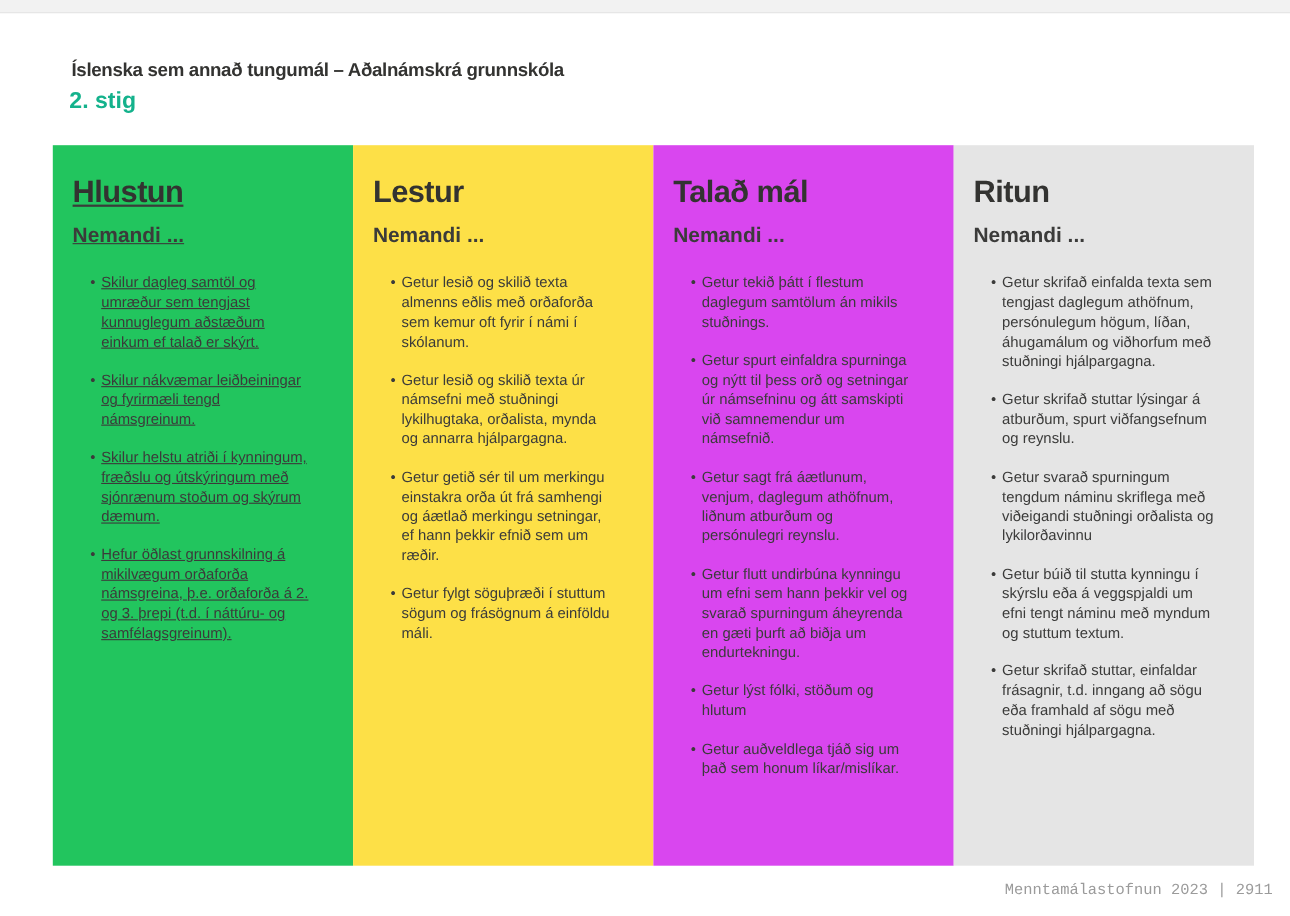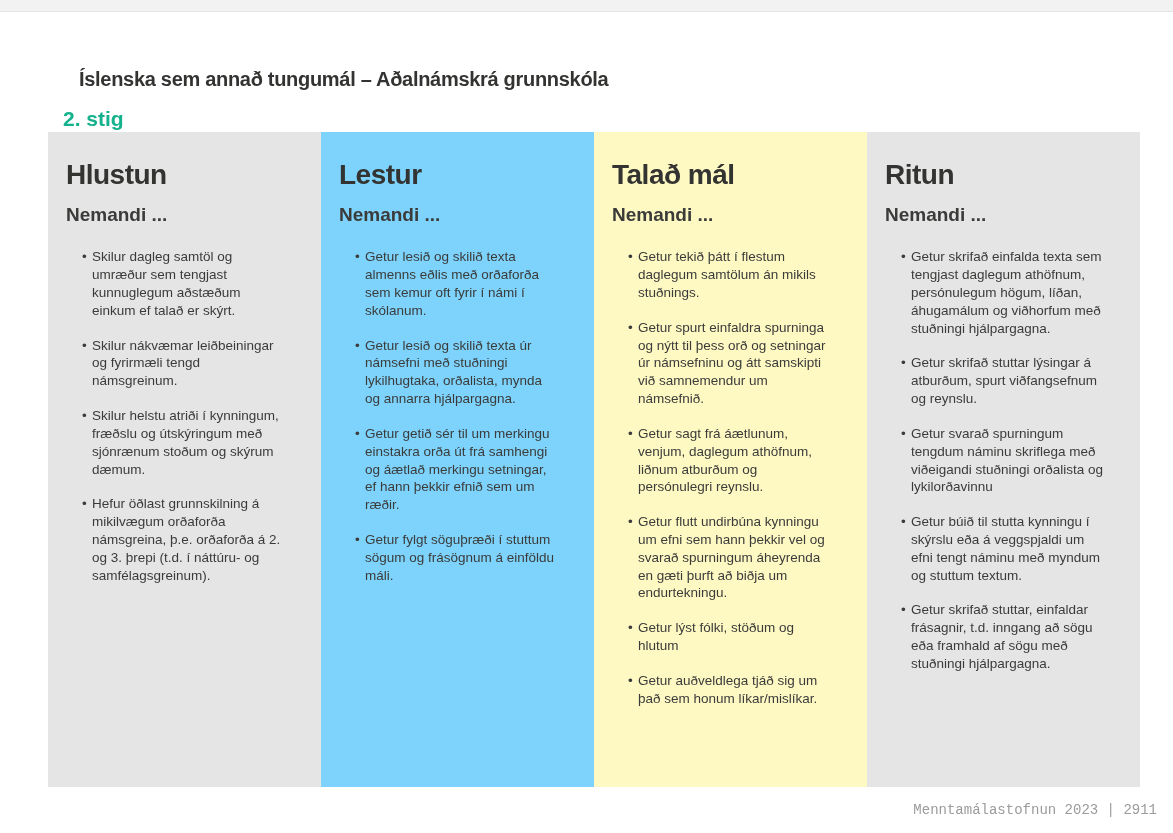--- a/index.html
+++ b/index.html
@@ -15,21 +15,21 @@
     width:1173px;height:833px;overflow:hidden;background:#ffffff;
     font-family:"Liberation Sans", sans-serif;color:var(--text);
   }
   .page{position:relative;width:1173px;height:833px;background:#fff;}
   .top-strip{
     position:absolute;top:0;left:0;width:100%;height:12px;
     background:var(--strip);border-bottom:1px solid #e5e5e5;
   }
   header{position:absolute;left:63px;top:52px;}
   h1.page-title{
-    margin:16px;font-size:20px;font-weight:700;color:var(--heading);
+    margin:2px;font-size:17px;font-weight:700;color:var(--heading);
     letter-spacing:-0.3px;line-height:1.15;
   }
   h2.page-subtitle{
     margin:6px 0 0 0;font-size:21px;font-weight:700;color:var(--accent);
     line-height:1.1;
   }
   .columns{
     position:absolute;left:48px;top:132px;width:1092px;height:655px;
     display:flex;flex-direction:row;
   }
@@ -63,43 +63,43 @@
 
 <div class="page">
   <div class="top-strip"></div>
 
   <header>
     <h1 class="page-title">Íslenska sem annað tungumál – Aðalnámskrá grunnskóla</h1>
     <h2 class="page-subtitle">2. stig</h2>
   </header>
 
   <main class="columns" id="columns">
-  <section class="col" style="background: #e5e5e5;">
+  <section class="col" style="background: #22c55e; text-decoration: underline;">
     <h3 class="col-heading">Hlustun</h3>
     <p class="col-lead">Nemandi ...</p>
     <ul class="col-bullets">
           <li>Skilur dagleg samtöl og umræður sem tengjast kunnuglegum aðstæðum einkum ef talað er skýrt.</li>
           <li>Skilur nákvæmar leiðbeiningar og fyrirmæli tengd námsgreinum.</li>
           <li>Skilur helstu atriði í kynningum, fræðslu og útskýringum með sjón­rænum stoðum og skýrum dæmum.</li>
           <li>Hefur öðlast grunnskilning á mikilvægum orðaforða námsgreina, þ.e. orðaforða á 2. og 3. þrepi (t.d. í náttúru- og samfélagsgreinum).</li>
         </ul>
   </section>
 
-  <section class="col" style="background: #7dd3fc;">
+  <section class="col" style="background: #fde047;">
     <h3 class="col-heading">Lestur</h3>
     <p class="col-lead">Nemandi ...</p>
     <ul class="col-bullets">
           <li>Getur lesið og skilið texta almenns eðlis með orðaforða sem kemur oft fyrir í námi í skólanum.</li>
           <li>Getur lesið og skilið texta úr námsefni með stuðningi lykilhugtaka, orðalista, mynda og annarra hjálpargagna.</li>
           <li>Getur getið sér til um merkingu einstakra orða út frá samhengi og áætlað merkingu setningar, ef hann þekkir efnið sem um ræðir.</li>
           <li>Getur fylgt söguþræði í stuttum sögum og frásögnum á einföldu máli.</li>
         </ul>
   </section>
 
-  <section class="col" style="background: #fef9c3;">
+  <section class="col" style="background: #d946ef;">
     <h3 class="col-heading">Talað mál</h3>
     <p class="col-lead">Nemandi ...</p>
     <ul class="col-bullets">
           <li>Getur tekið þátt í flestum daglegum samtölum án mikils stuðnings.</li>
           <li>Getur spurt einfaldra spurninga og nýtt til þess orð og setningar úr námsefninu og átt samskipti við samnemendur um námsefnið.</li>
           <li>Getur sagt frá áætlunum, venjum, daglegum athöfnum, liðnum atburðum og persónulegri reynslu.</li>
           <li>Getur flutt undirbúna kynningu um efni sem hann þekkir vel og svarað spurningum áheyrenda en gæti þurft að biðja um endurtekningu.</li>
           <li>Getur lýst fólki, stöðum og hlutum</li>
           <li>Getur auðveldlega tjáð sig um það sem honum líkar/mislíkar.</li>
         </ul>

